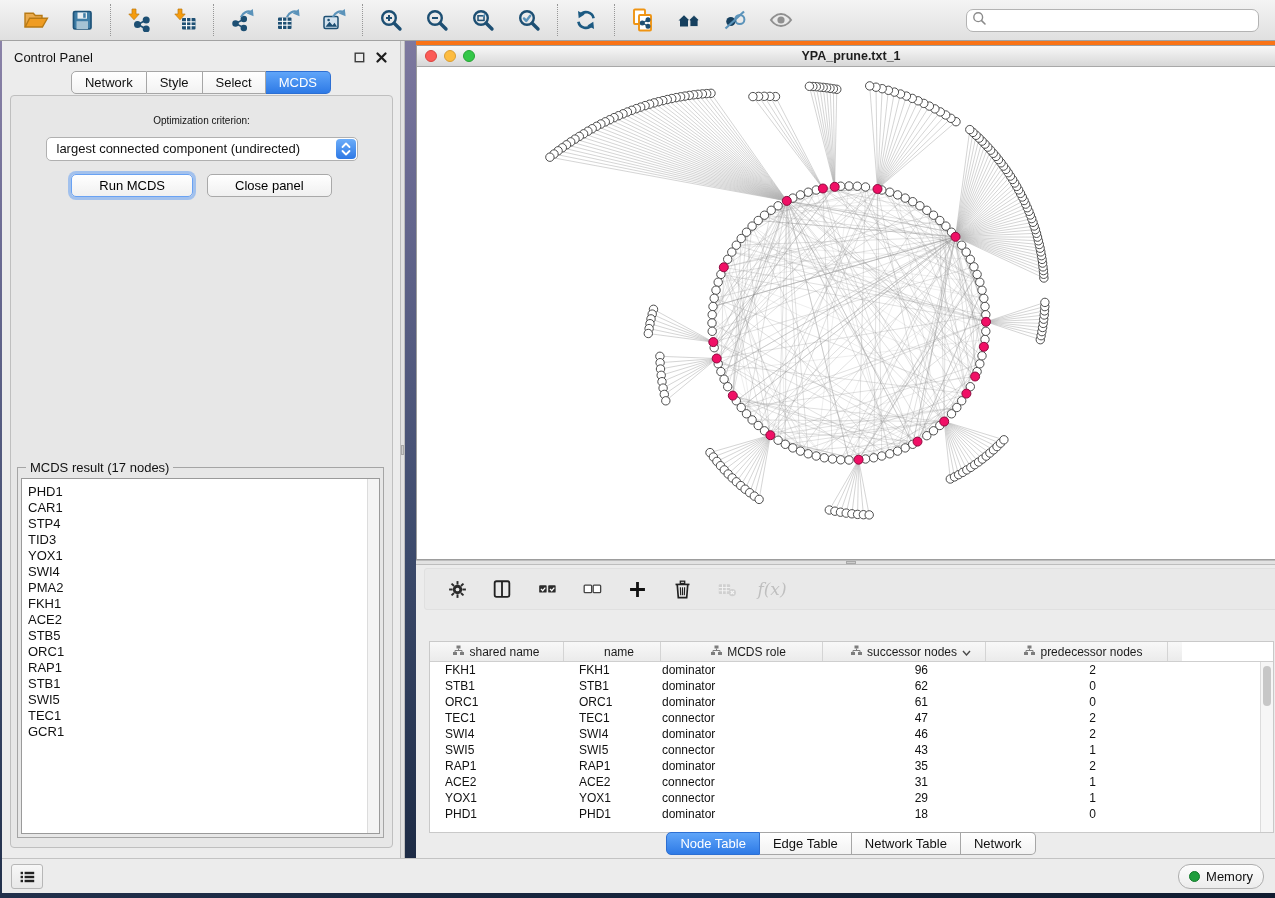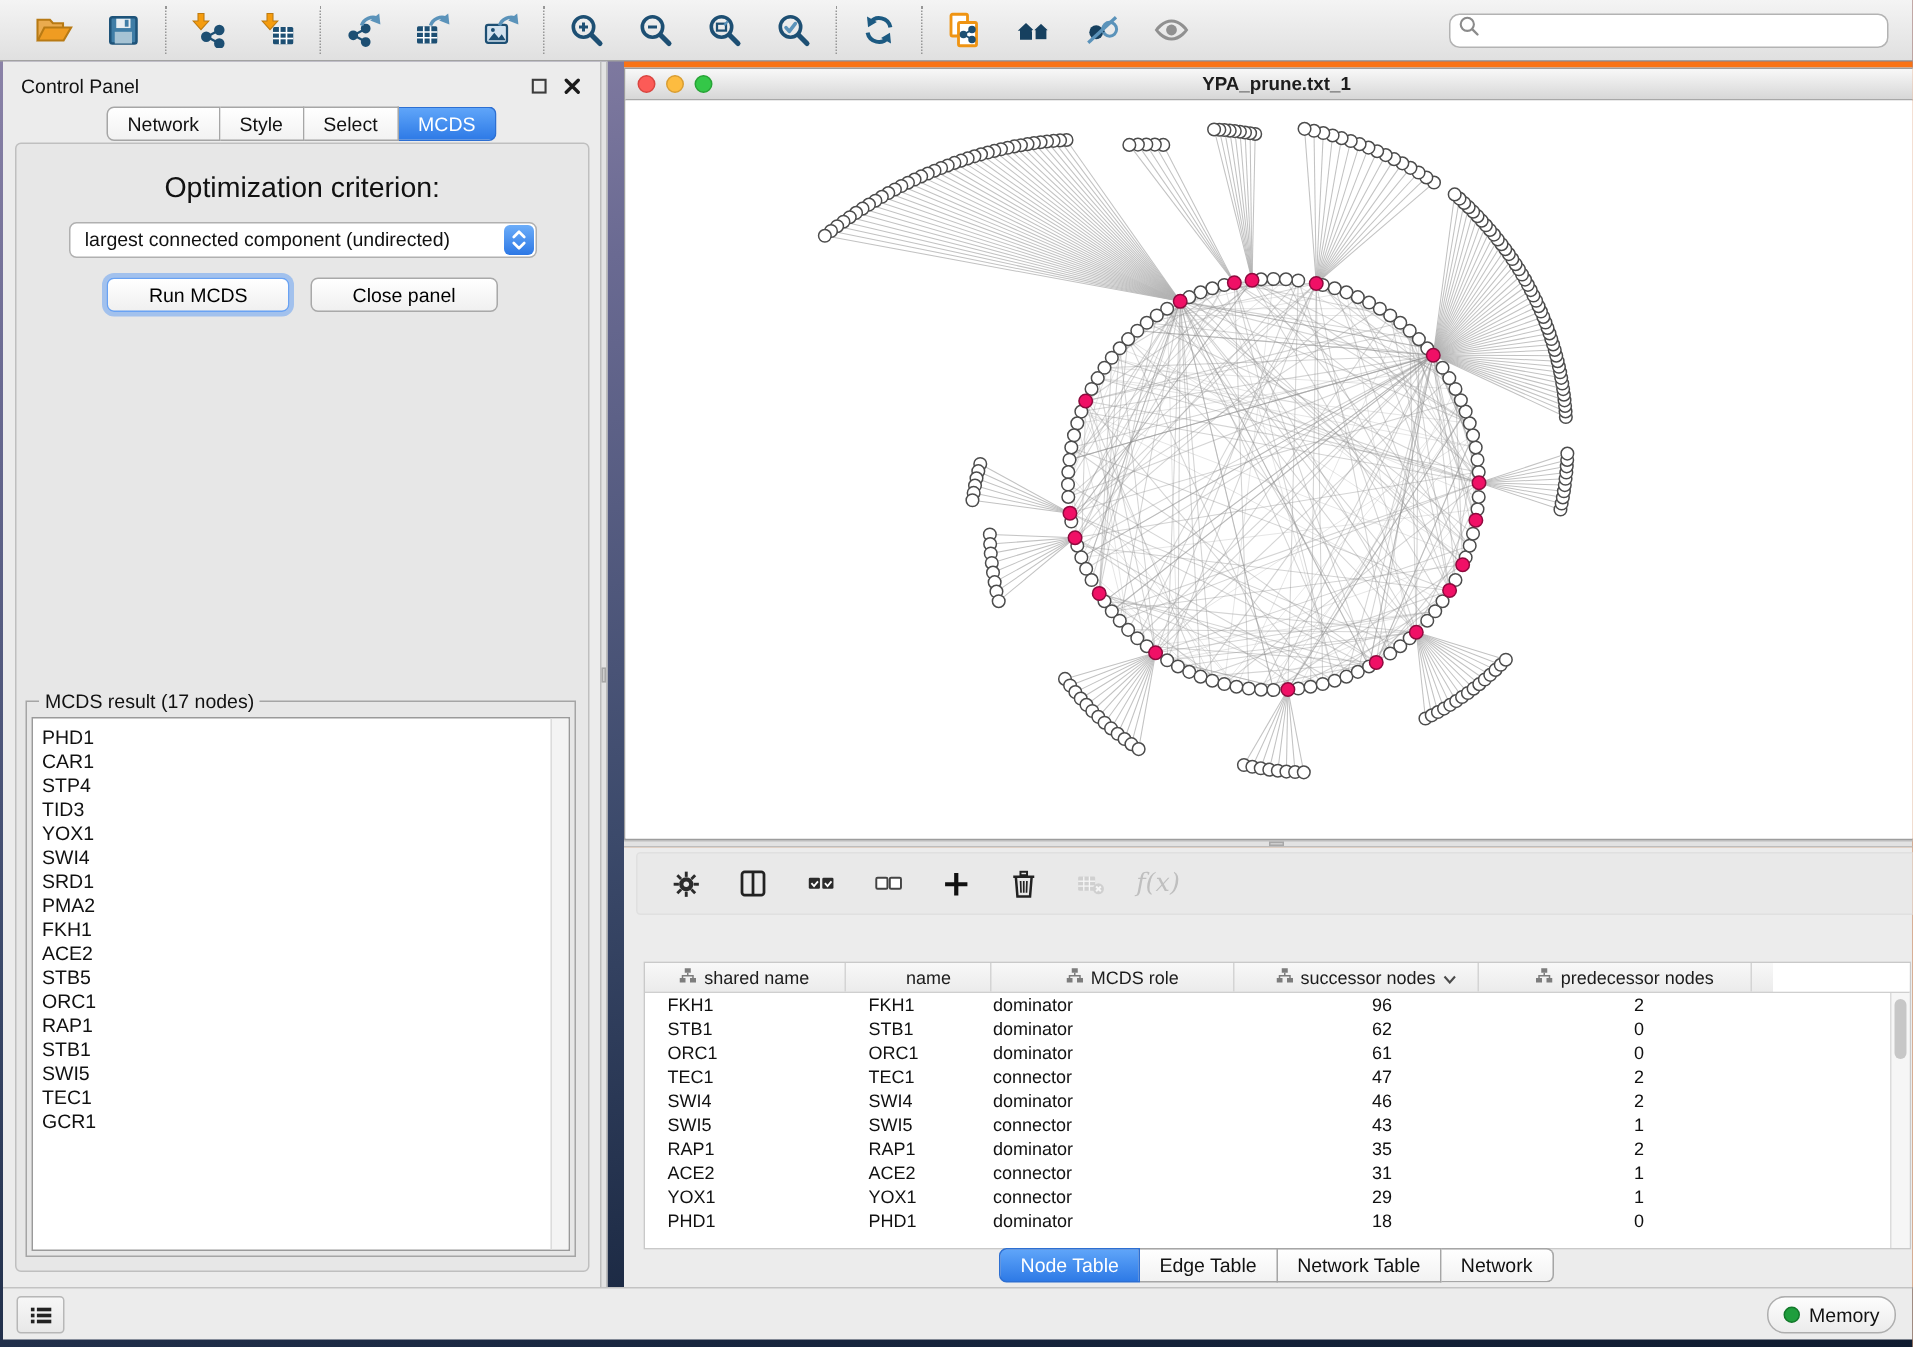--- a/index.html
+++ b/index.html
@@ -33,21 +33,21 @@
   .cp-tabs { display:flex; justify-content:center; margin-top:3px; position:relative; z-index:2; }
   .seg { display:flex; }
   .seg .tab { padding:3px 13px; font-size:13px; text-align:center; color:#111; cursor:pointer;
     background:linear-gradient(#ffffff,#f2f2f2); border:1px solid #a6a6a6; border-left:none; line-height:15px; }
   .seg .tab:first-child { border-left:1px solid #a6a6a6; border-radius:5px 0 0 5px; }
   .seg .tab:last-child  { border-radius:0 5px 5px 0; }
   .seg .tab.active { background:linear-gradient(#5fa5f9,#2e7ae6); color:#fff; border-color:#2d6fd2; }
 
   .cp-box { position:absolute; left:8px; right:7px; top:54px; bottom:10px;
     background:#e7e7e7; border:1px solid #bfbfbf; border-radius:4px; }
-  .opt-label { text-align:center; margin-top:19px; font-size:19px; }
+  .opt-label { text-align:center; margin-top:19px; font-size:10px; }
   .select { position:relative; margin:11px auto 0; width:312px; height:24px; background:#fff;
     border:1px solid #b0b0b0; border-radius:5px; font-size:13px; line-height:22px; padding-left:10px; cursor:pointer; }
   .select .stepper { position:absolute; right:1px; top:1px; width:20px; height:20px; border-radius:4px;
     background:linear-gradient(#6cadf9,#2d78e5); display:flex; align-items:center; justify-content:center; }
   .btn-row { display:flex; justify-content:center; gap:14px; margin-top:13px; }
   .btn { height:23px; padding:0 27px; font-size:13px; line-height:21px;
     background:linear-gradient(#ffffff,#f0f0f0); border:1px solid #a9a9a9; border-radius:5px; cursor:pointer; }
   .btn.focused { box-shadow:0 0 0 3px rgba(105,162,243,.55); border-color:#69a2f3; }
 
   .fieldset { position:absolute; left:6px; right:8px; top:371px; bottom:9px; border:1px solid #a5a5a5; }
@@ -368,21 +368,20 @@
       <div class="fieldset">
         <span class="legend">MCDS result (17 nodes)</span>
         <div class="mcds-list">
           <div class="items" id="mcds-items">
               <div class="item">PHD1</div>
               <div class="item">CAR1</div>
               <div class="item">STP4</div>
               <div class="item">TID3</div>
               <div class="item">YOX1</div>
               <div class="item">SWI4</div>
-              <div class="item">SRD1</div>
               <div class="item">PMA2</div>
               <div class="item">FKH1</div>
               <div class="item">ACE2</div>
               <div class="item">STB5</div>
               <div class="item">ORC1</div>
               <div class="item">RAP1</div>
               <div class="item">STB1</div>
               <div class="item">SWI5</div>
               <div class="item">TEC1</div>
               <div class="item">GCR1</div>

